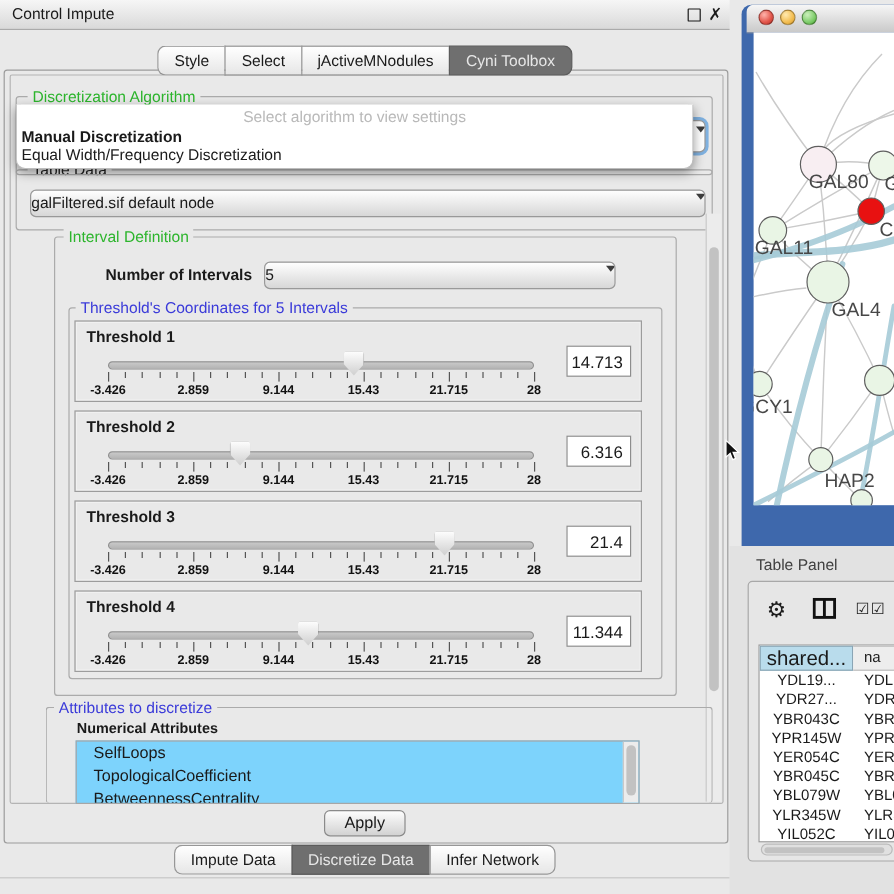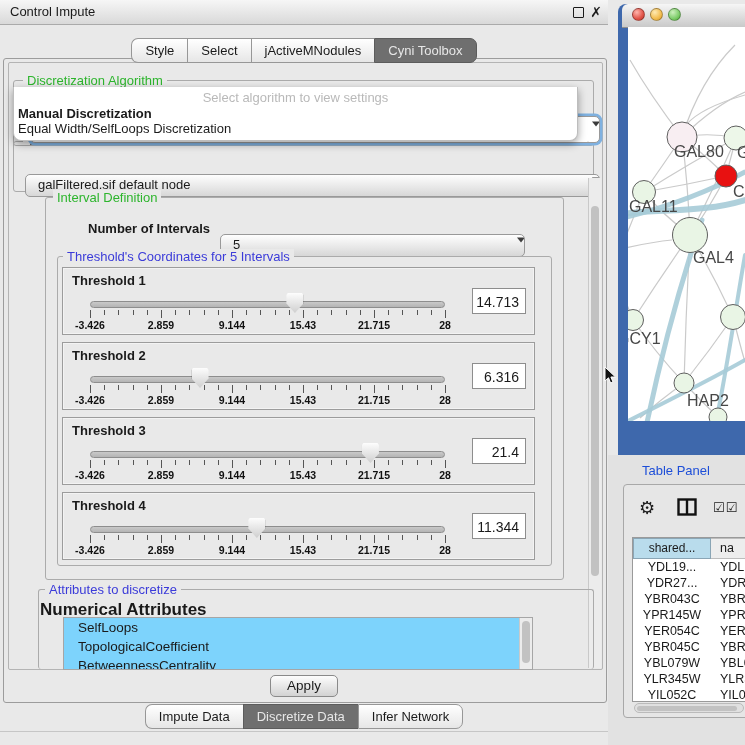--- a/index.html
+++ b/index.html
@@ -20,21 +20,21 @@
   .tab:first-child{border-radius:7px 0 0 7px;}
   .tab:last-child{border-right:1px solid #979797;border-radius:0 7px 7px 0;}
   .tab.sel{background:#6f6f6f;color:#e7e7e7;border-color:#5c5c5c;}
   .panelbox{border:1px solid #9c9c9c;border-radius:3px;background:#e9e9e9;}
   .group{border:1px solid #ababab;border-radius:3px;}
   .group .legend{position:absolute;top:-8px;background:#e9e9e9;padding:0 4px;font-size:13px;line-height:15px;white-space:nowrap;}
   .lg-green{color:#2db52d;}
   .lg-blue{color:#3b3bd9;}
   .lg-black{color:#1f1f1f;}
   .combo{background:linear-gradient(#fefefe,#d7d7d7);border:1px solid #999;border-radius:5px;
-    font-size:13px;line-height:20px;padding-left:12px;white-space:nowrap;overflow:hidden;margin-top:16px;}
+    font-size:13px;line-height:20px;white-space:nowrap;overflow:hidden;}
   .spinner{position:absolute;right:7px;top:50%;transform:translateY(-50%);width:8px;height:11px;}
   .spinner .up{width:0;height:0;border-left:4px solid transparent;border-right:4px solid transparent;
     border-bottom:5px solid #3c3c3c;margin-bottom:2px;}
   .spinner .dn{width:0;height:0;border-left:4px solid transparent;border-right:4px solid transparent;
     border-top:5px solid #3c3c3c;}
   
   .popup{background:#fff;border:1px solid #bdbdbd;border-top:none;border-radius:0 0 8px 8px;
     box-shadow:0 3px 9px rgba(0,0,0,.38);z-index:30;}
   .popup .ph{text-align:center;color:#b9b9b9;font-size:13px;line-height:16px;margin-top:3px;}
   .popup .opt{font-size:13px;line-height:15px;padding-left:4px;}
@@ -63,28 +63,28 @@
   .btn{background:linear-gradient(#fdfdfd,#d2d2d2);border:1px solid #8a8a8a;border-radius:5px;
     font-size:13.5px;text-align:center;line-height:19px;}
   
   .netframe{background:#3e68ac;border-radius:8px 0 0 0;}
   .nettitle{background:linear-gradient(#f6f6f6,#c9c9c9);border-bottom:1px solid #8e8e8e;border-radius:6px 0 0 0;}
   .light{position:absolute;top:4px;width:13px;height:13px;border-radius:50%;border:1px solid rgba(0,0,0,.3);box-sizing:border-box;}
   .light.red{background:radial-gradient(circle at 35% 30%,#ffb5ad,#e2554a 60%,#b73228);}
   .light.yel{background:radial-gradient(circle at 35% 30%,#ffeab2,#f3bd50 60%,#d3992b);}
   .light.grn{background:radial-gradient(circle at 35% 30%,#cdf0bd,#7ecd6b 60%,#49a52f);}
   
-  .tp-title{font-size:13px;color:#1d4ed8;margin-left:12px;}
+  .tp-title{font-size:13px;color:#404040;}
   .tp-box{background:#e6e6e6;border:1px solid #a8a8a8;border-radius:4px;}
   .dtable{background:#fff;border:1px solid #9a9a9a;overflow:hidden;}
   .drow{display:grid;grid-template-columns:78px 1fr;height:16px;}
   .drow .c1{text-align:center;font-size:12.5px;line-height:16px;overflow:hidden;white-space:nowrap;}
   .drow .c2{padding-left:9px;font-size:12.5px;line-height:16px;overflow:hidden;white-space:nowrap;}
   .dhead{display:grid;grid-template-columns:78px 1fr;height:21px;}
-  .dhead .h1{background:#b9dcec;border:1px solid #8aa5b5;text-align:center;font-size:12px;line-height:19px;box-sizing:border-box;}
+  .dhead .h1{background:#b9dcec;border:1px solid #8aa5b5;text-align:center;font-size:17px;line-height:19px;box-sizing:border-box;}
   .dhead .h2{background:#ededed;border:1px solid #bdbdbd;border-left:none;padding-left:9px;font-size:12.5px;line-height:19px;box-sizing:border-box;}
   .gear{font-size:18px;line-height:20px;color:#1c1c1c;}
   .checks{font-size:13px;letter-spacing:1px;color:#1c1c1c;}
 </style>
 </head>
 <body>
 
 <div id="root">
 
   <div class="abs titlebar">
@@ -115,21 +115,21 @@
     <span class="legend lg-green" style="left:9px;">Discretization Algorithm</span>
   </div>
   <div class="abs combo focus-ring" style="left:30px;top:100px;width:556px;height:25px;">
     <span class="spinner"><span class="up"></span><span class="dn"></span></span>
   </div>
 
   <div class="abs popup" style="left:13px;top:87px;width:563px;height:53px;">
     <div class="ph">Select algorithm to view settings</div>
     <div id="popup-options">
         <div class="opt hl">Manual Discretization</div>
-        <div class="opt">Equal Width/SelfLoops Discretization</div>
+        <div class="opt">Equal Width/Frequency Discretization</div>
       </div>
   </div>
 
   <div class="abs group" style="left:13px;top:141px;width:579px;height:49px;">
     <span class="legend lg-black" style="left:9px;">Table Data</span>
   </div>
   <div class="abs combo" style="left:25px;top:158px;width:561px;height:21px;">
     <span>galFiltered.sif default node</span>
     <span class="spinner"><span class="up"></span><span class="dn"></span></span>
   </div>
@@ -301,21 +301,21 @@
       </div>
     </div>
 
   <div class="abs scroll-v" style="left:588px;top:178px;width:12px;height:490px;">
     <span class="scroll-thumb" style="left:1.5px;top:28px;width:8px;height:370px;"></span>
   </div>
 
   <div class="abs group" style="left:38px;top:589px;width:554px;height:79px;border-bottom:none;">
     <span class="legend lg-blue" style="left:6px;">Attributes to discretize</span>
   </div>
-  <span class="abs" style="left:40px;top:600px;font-size:17px;font-weight:bold;">Numerical Attributes</span>
+  <span class="abs" style="left:64px;top:600px;font-size:12px;font-weight:bold;">Numerical Attributes</span>
   <div class="abs listbox" style="left:63px;top:617px;width:468px;height:51px;">
     <div id="attr-items">
         <div class="item">SelfLoops</div>
         <div class="item">TopologicalCoefficient</div>
         <div class="item">BetweennessCentrality</div>
       </div>
     <div class="abs scroll-v" style="right:0;top:0;width:12px;height:51px;">
       <span class="scroll-thumb" style="left:2px;top:3px;width:8px;height:42px;"></span>
     </div>
   </div>

